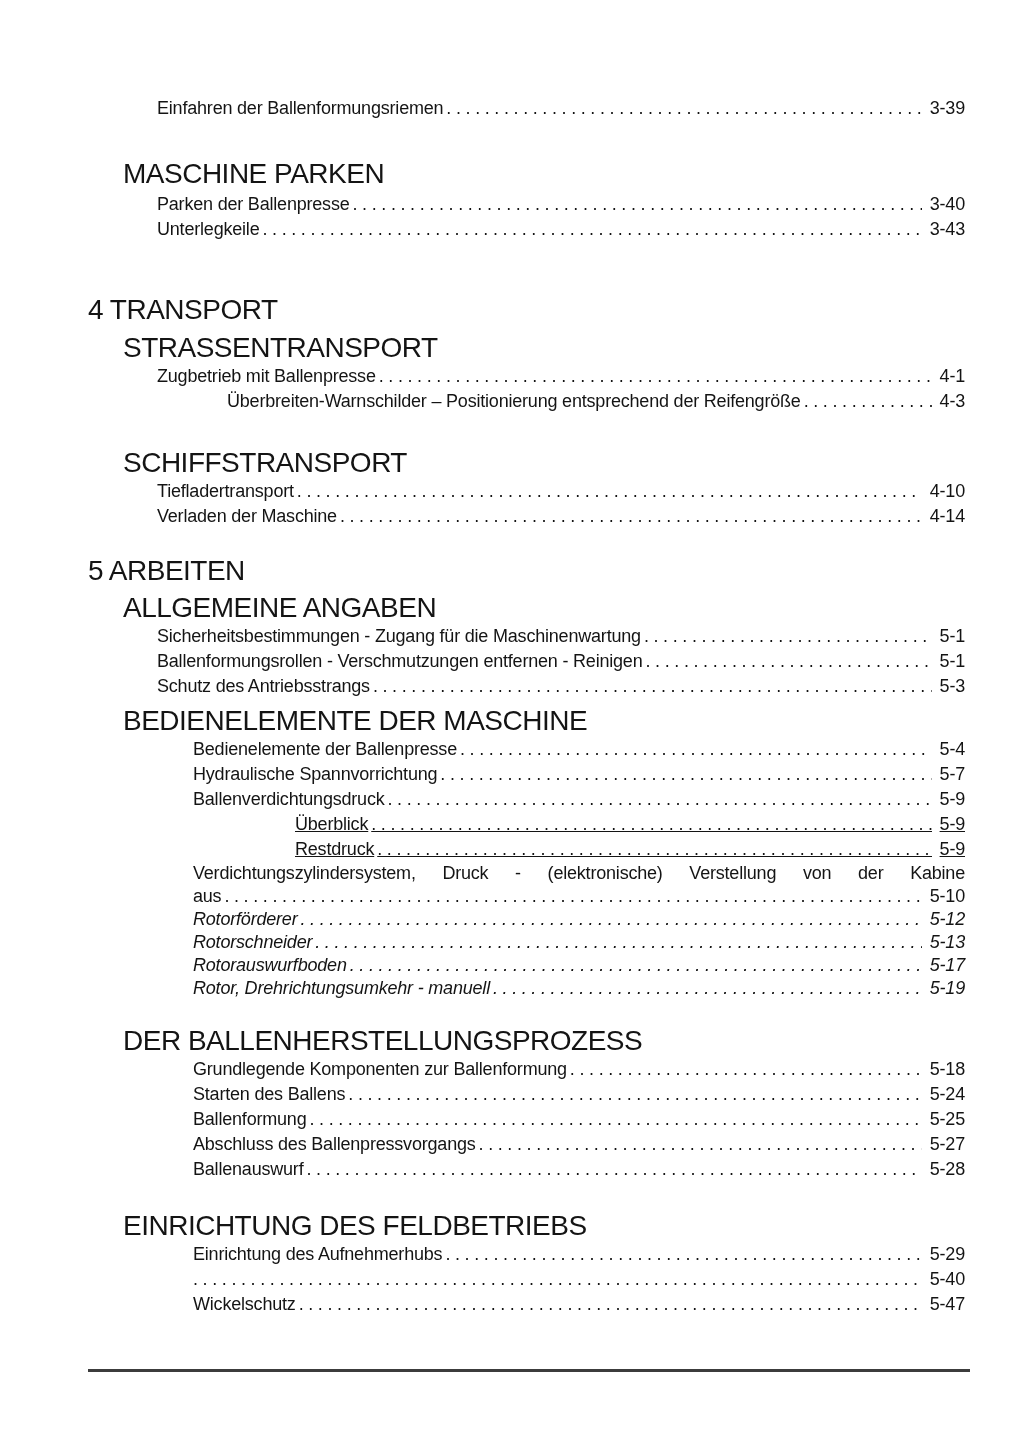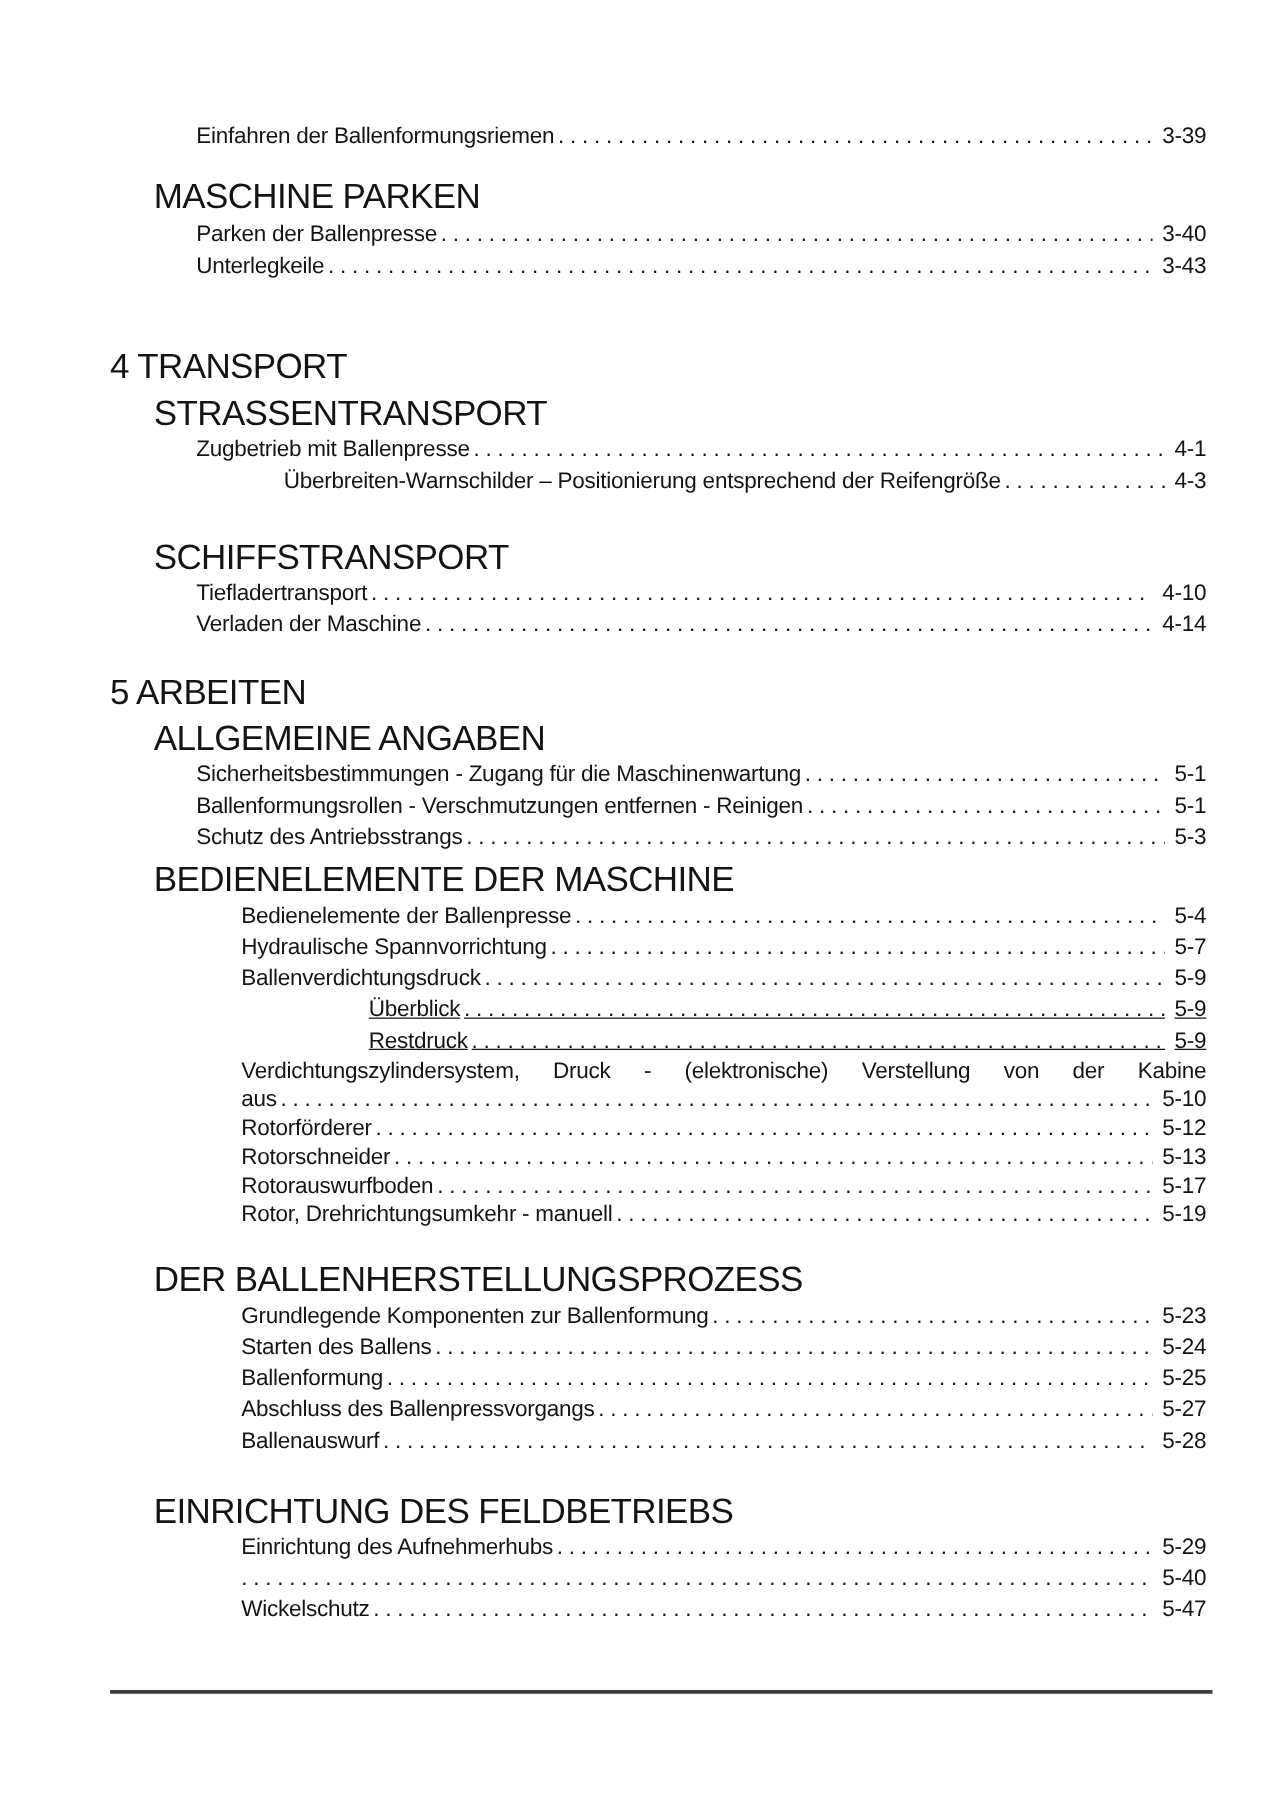--- a/index.html
+++ b/index.html
@@ -30,21 +30,21 @@
   }
   .section { margin-left: 35px; }
   
   .row {
     display: flex;
     align-items: baseline;
     font-size: 18px;
     line-height: 25px;
     letter-spacing: -0.2px;
   }
-  .dense { line-height: 23px; }
+  .dense { line-height: 23px; font-style: italic; }
   .e1 { margin-left: 69px; }
   .e2 { margin-left: 105px; }
   .s1 { margin-left: 139px; }
   .s2 { margin-left: 207px; text-decoration: underline; }
   .t { white-space: nowrap; padding-right: 3px; }
   .leader {
     flex: 1 1 auto;
     overflow: hidden;
     white-space: nowrap;
     min-width: 0;
@@ -73,21 +73,21 @@
 <body>
 
 <div class="page">
 
   <div class="row e1">
     <span class="t">Einfahren der Ballenformungsriemen</span>
     <span class="leader"></span>
     <span class="pg">3-39</span>
   </div>
 
-  <div class="section" style="margin-top:20px">MASCHINE PARKEN</div>
+  <div class="section" style="margin-top:37px">MASCHINE PARKEN</div>
 
   <div class="row e1" style="margin-top:2px">
     <span class="t">Parken der Ballenpresse</span>
     <span class="leader"></span>
     <span class="pg">3-40</span>
   </div>
   <div class="row e1">
     <span class="t">Unterlegkeile</span>
     <span class="leader"></span>
     <span class="pg">3-43</span>
@@ -195,21 +195,21 @@
     <span class="t">Rotor, Drehrichtungsumkehr - manuell</span>
     <span class="leader"></span>
     <span class="pg">5-19</span>
   </div>
 
   <div class="section" style="margin-top:25px">DER BALLENHERSTELLUNGSPROZESS</div>
 
   <div class="row e2">
     <span class="t">Grundlegende Komponenten zur Ballenformung</span>
     <span class="leader"></span>
-    <span class="pg">5-23</span>
+    <span class="pg">5-18</span>
   </div>
   <div class="row e2">
     <span class="t">Starten des Ballens</span>
     <span class="leader"></span>
     <span class="pg">5-24</span>
   </div>
   <div class="row e2">
     <span class="t">Ballenformung</span>
     <span class="leader"></span>
     <span class="pg">5-25</span>

